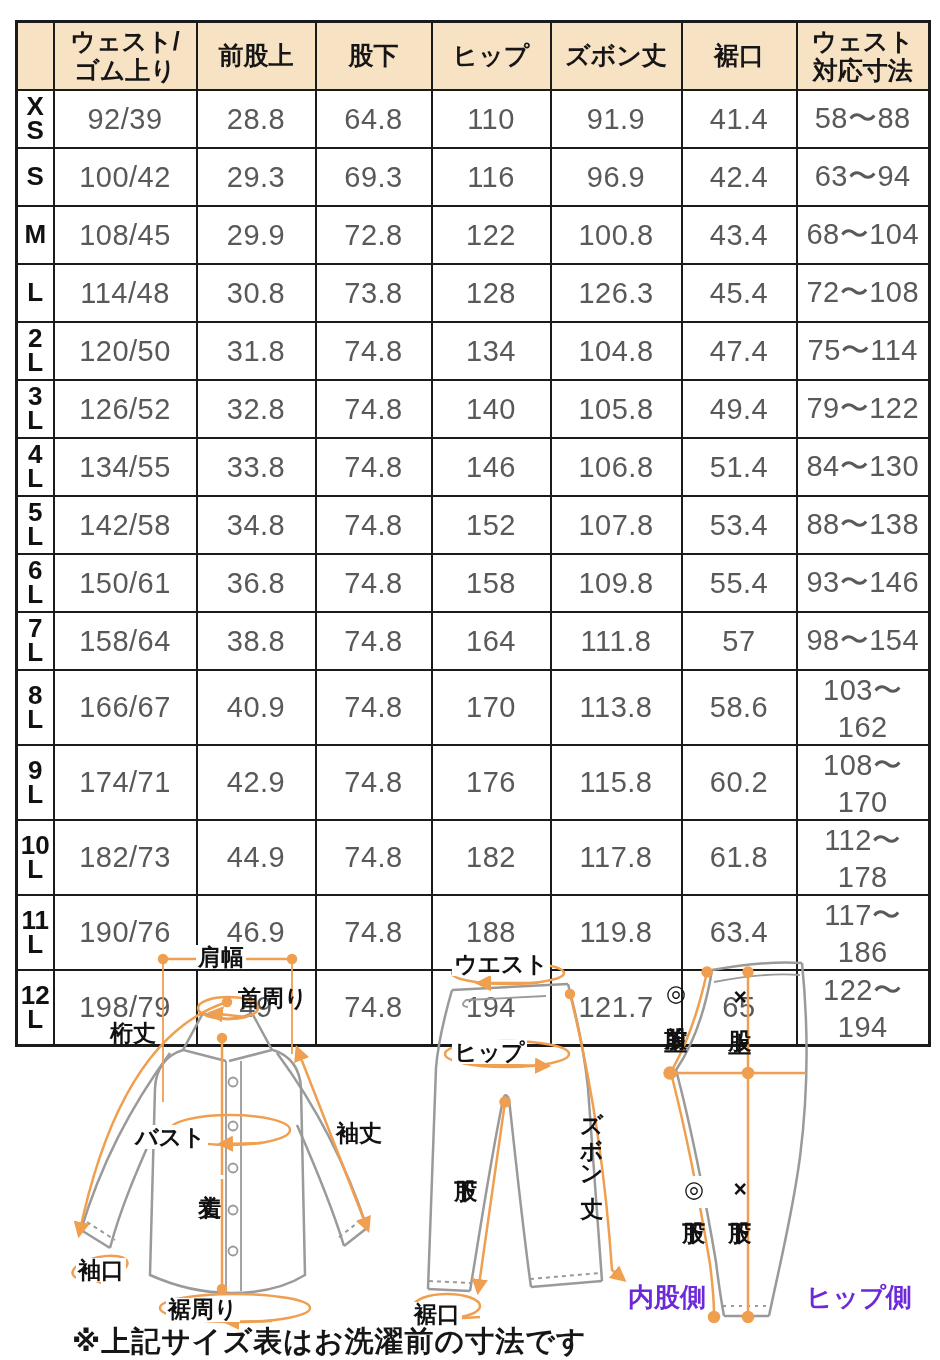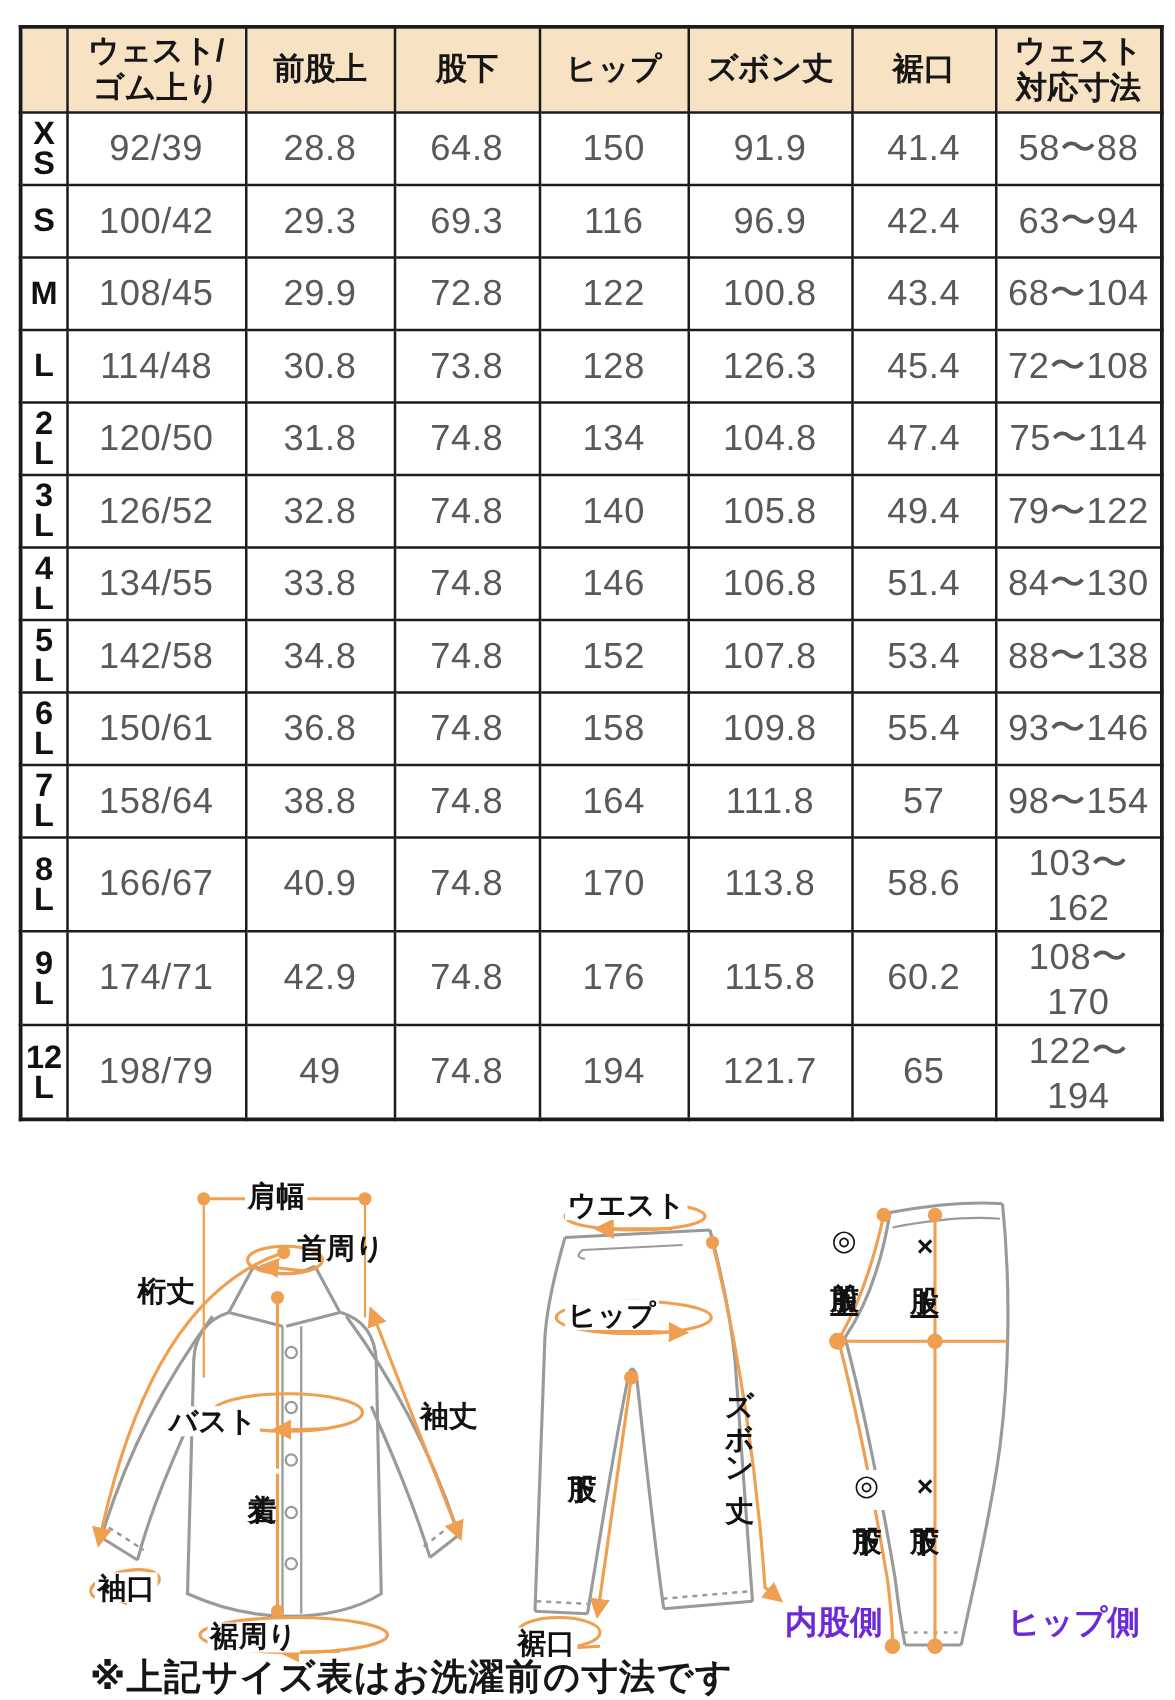--- a/index.html
+++ b/index.html
@@ -80,21 +80,21 @@
 対応寸法</th>
         </tr>
       </thead>
     <tbody id="table-body">
         <tr>
           <th class="size-cell">X
 S</th>
           <td>92/39</td>
           <td>28.8</td>
           <td>64.8</td>
-          <td>150</td>
+          <td>110</td>
           <td>91.9</td>
           <td>41.4</td>
           <td>58〜88</td>
         </tr>
         <tr>
           <th class="size-cell">S</th>
           <td>100/42</td>
           <td>29.3</td>
           <td>69.3</td>
           <td>116</td>
@@ -202,20 +202,42 @@
         <tr>
           <th class="size-cell">9
 L</th>
           <td>174/71</td>
           <td>42.9</td>
           <td>74.8</td>
           <td>176</td>
           <td>115.8</td>
           <td>60.2</td>
           <td>108〜170</td>
+        </tr>
+        <tr>
+          <th class="size-cell">10
+L</th>
+          <td>182/73</td>
+          <td>44.9</td>
+          <td>74.8</td>
+          <td>182</td>
+          <td>117.8</td>
+          <td>61.8</td>
+          <td>112〜178</td>
+        </tr>
+        <tr>
+          <th class="size-cell">11
+L</th>
+          <td>190/76</td>
+          <td>46.9</td>
+          <td>74.8</td>
+          <td>188</td>
+          <td>119.8</td>
+          <td>63.4</td>
+          <td>117〜186</td>
         </tr>
         <tr>
           <th class="size-cell">12
 L</th>
           <td>198/79</td>
           <td>49</td>
           <td>74.8</td>
           <td>194</td>
           <td>121.7</td>
           <td>65</td>

